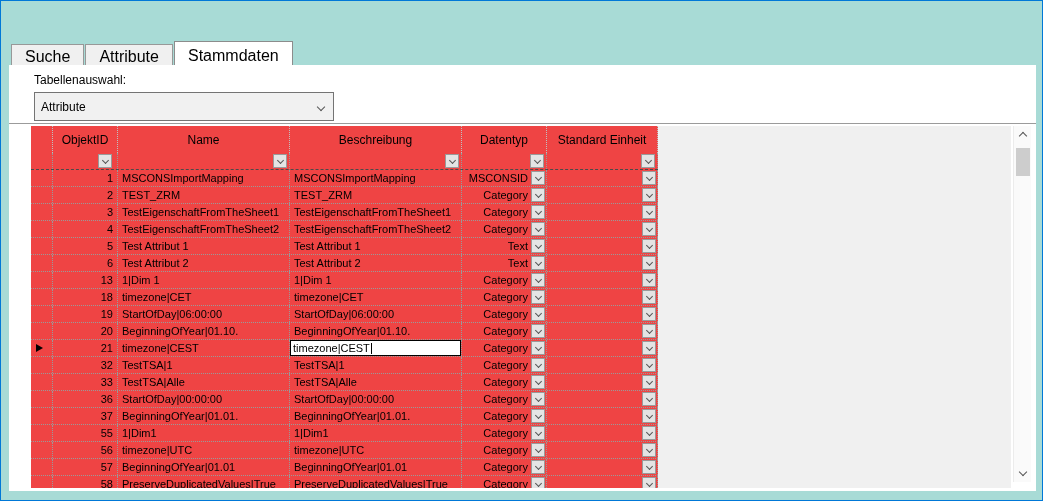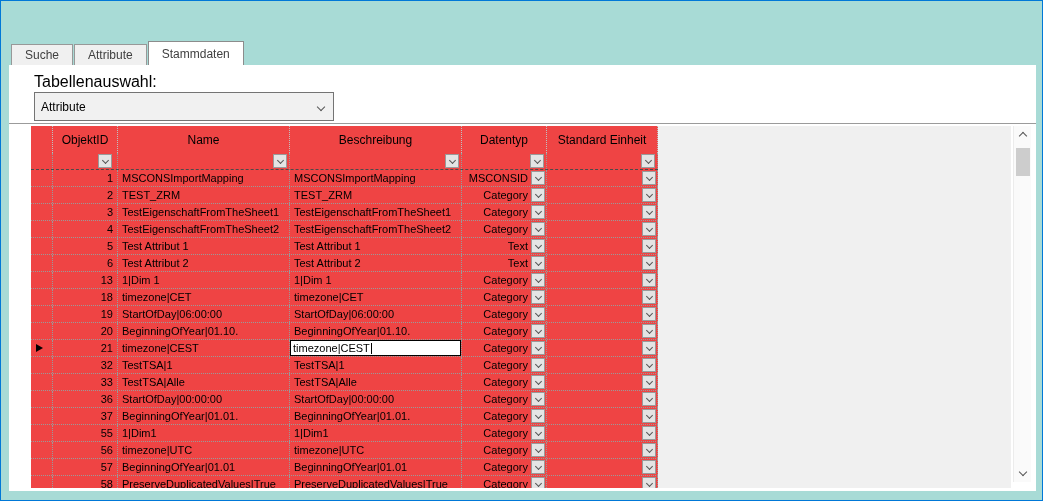--- a/index.html
+++ b/index.html
@@ -22,27 +22,27 @@
   .win-buttons { position:absolute; right:1px; top:0; height:31px; display:flex; }
   .win-btn { width:46px; height:31px; display:flex; align-items:center; justify-content:center;
              background:#fff; color:#000; cursor:default; }
   .glyph-min { width:11px; height:1px; background:#000; display:block; }
   .glyph-max { width:10px; height:10px; border:1px solid #000; display:block; }
   .glyph-close { font-size:14px; line-height:14px; }
 
   
   .tabs { position:absolute; left:10px; top:40px; height:24px; display:flex; align-items:flex-end; }
   .tab { background:#f0f0f0; border:1px solid #989898; border-bottom:none; height:21px;
-         padding:3px 13px 0 13px; font-size:12px; color:#404040; margin-right:1px; }
+         padding:3px 13px 0 13px; font-size:16px; color:#000000; margin-right:1px; }
   .tab.active { background:#ffffff; height:24px; padding-top:5px; position:relative; z-index:3;
                 border-color:#8c8c8c; }
 
   
   .page { position:absolute; left:8px; top:64px; width:1027px; height:426px; background:#ffffff; }
-  .tbl-label { position:absolute; left:25px; top:8px; font-size:16px; color:#000; }
+  .tbl-label { position:absolute; left:25px; top:8px; font-size:12px; color:#000; }
   .combo { position:absolute; left:25px; top:27px; width:300px; height:29px; background:#f1f1f1;
            border:1px solid #747474; font-size:12px; color:#000; display:flex; align-items:center;
            padding-left:6px; }
   .combo .chev { position:absolute; right:9px; top:6px; }
   .chev-down { width:6px; height:6px; border-left:1px solid #555; border-bottom:1px solid #555;
                transform:rotate(-45deg); display:inline-block; }
   .separator { position:absolute; left:0; top:58px; width:1027px; height:2px;
                border-top:1px solid #9b9b9b; border-bottom:1px solid #ffffff; }
 
   

